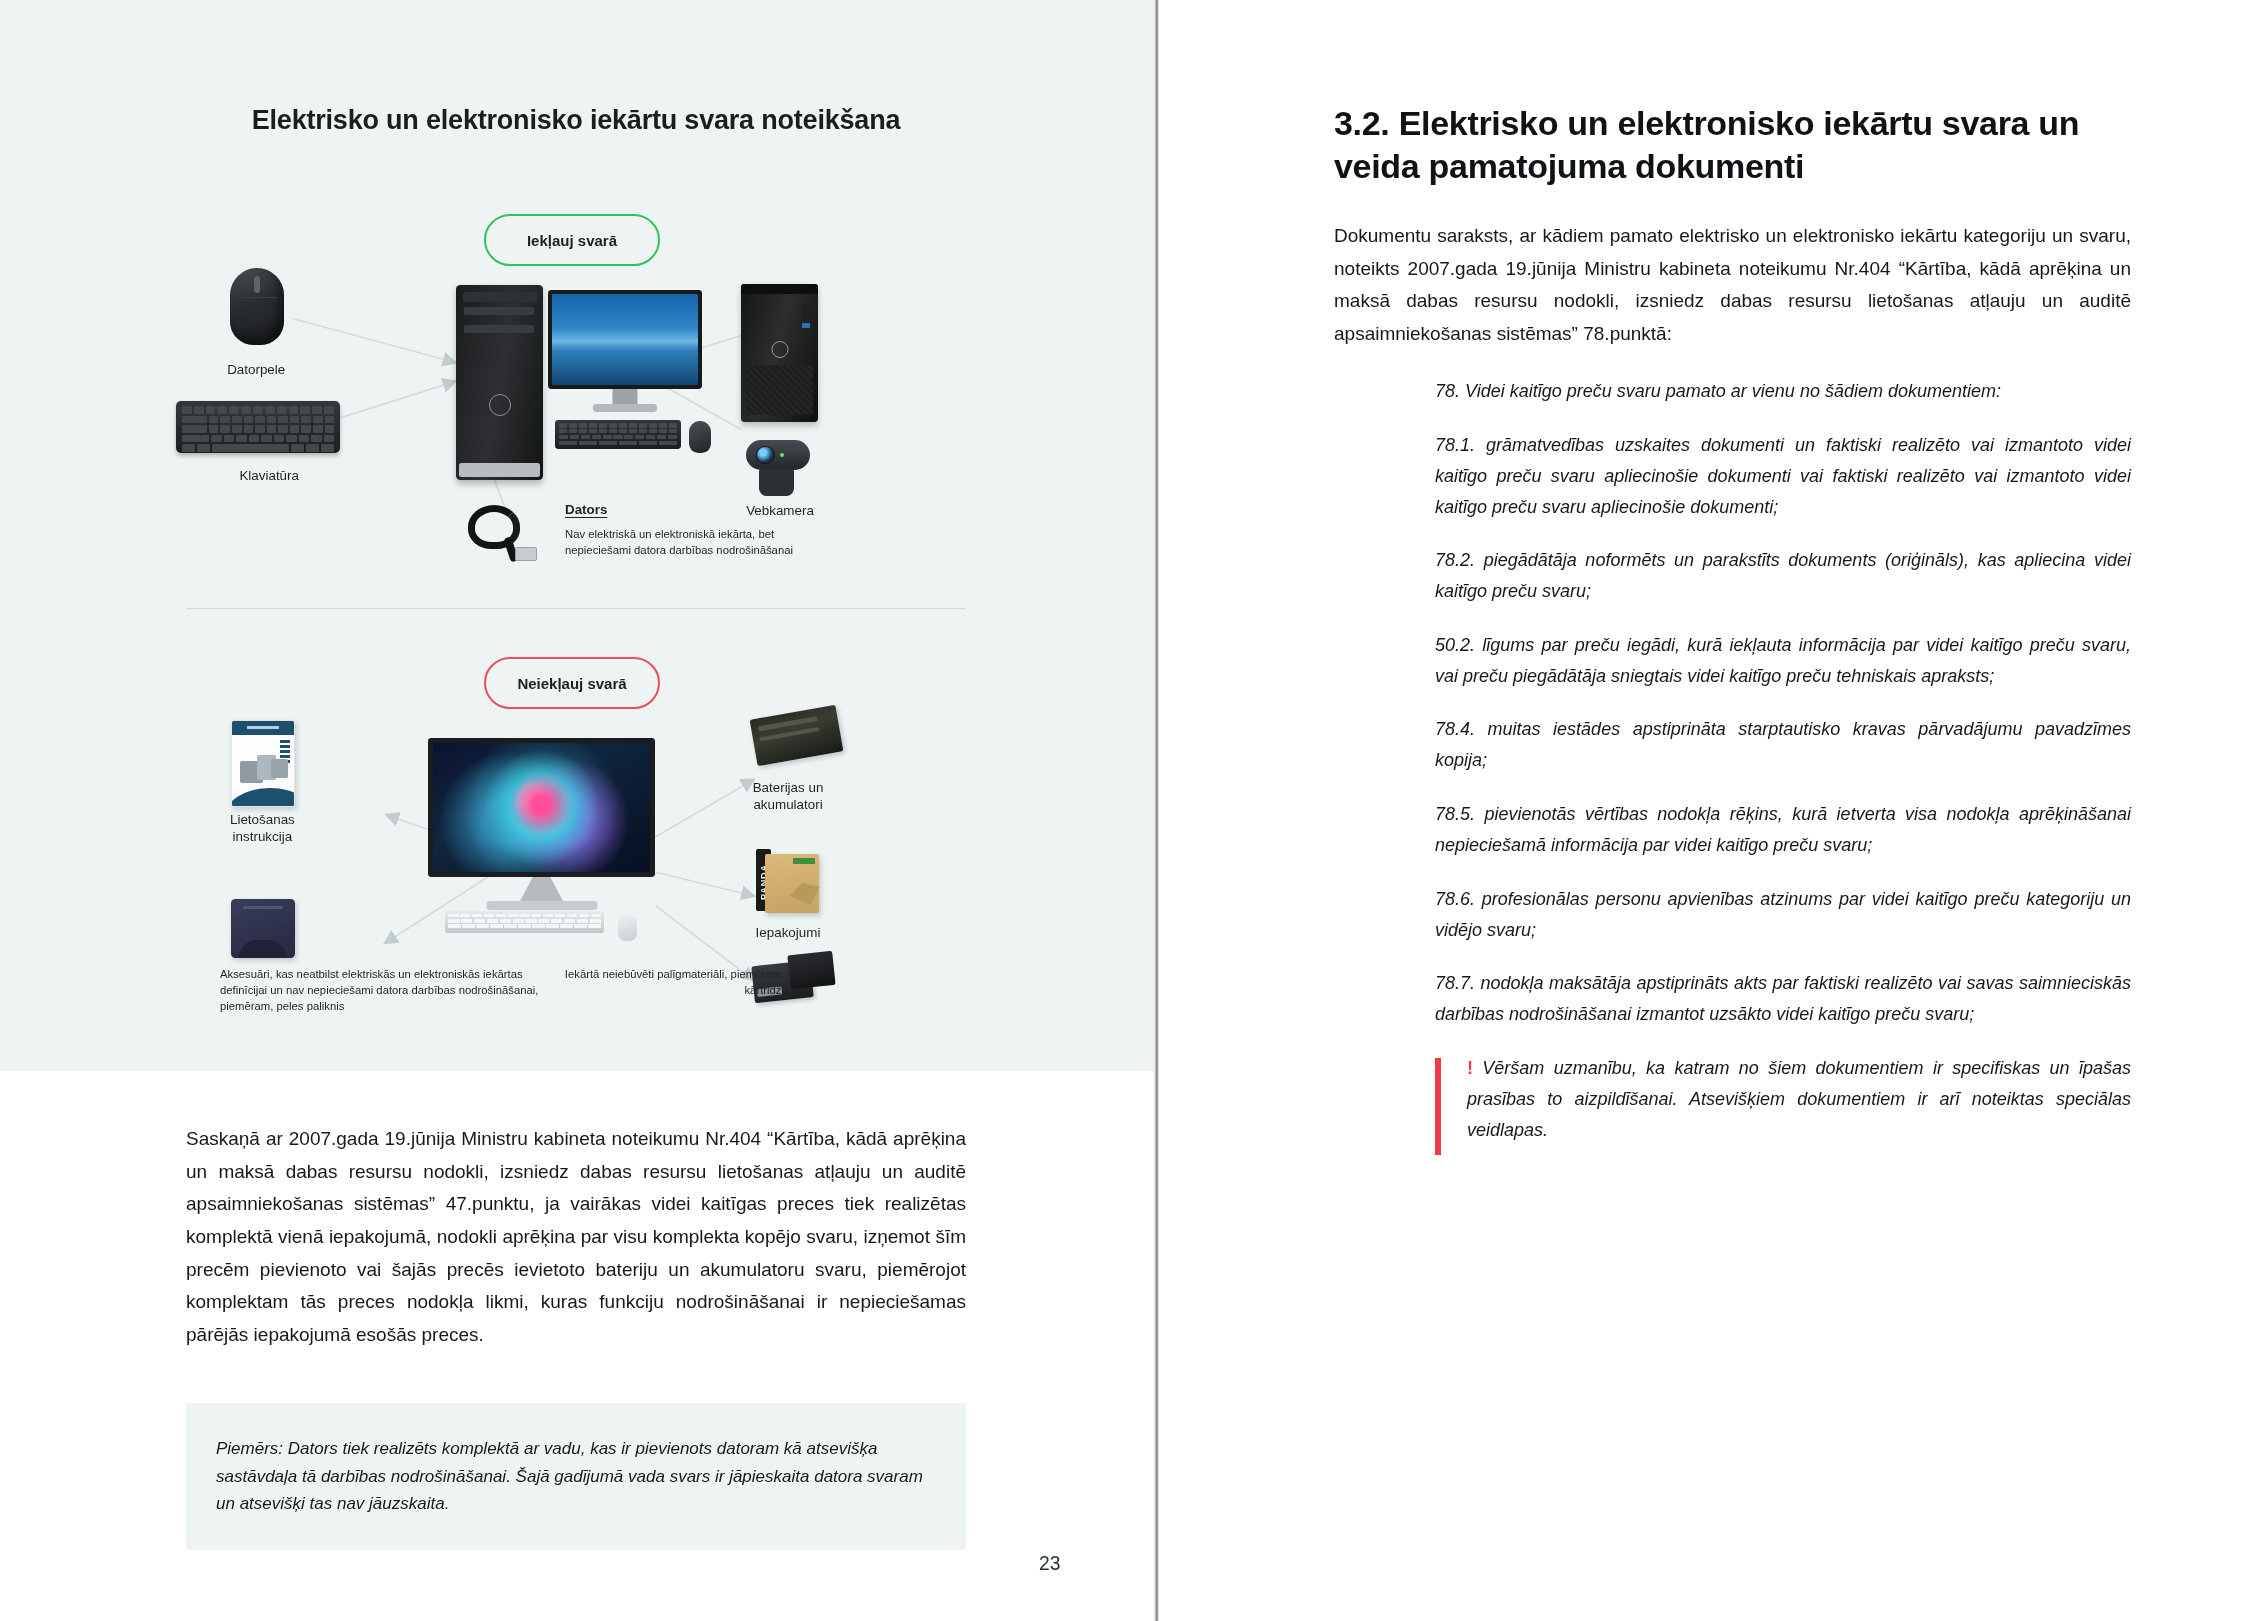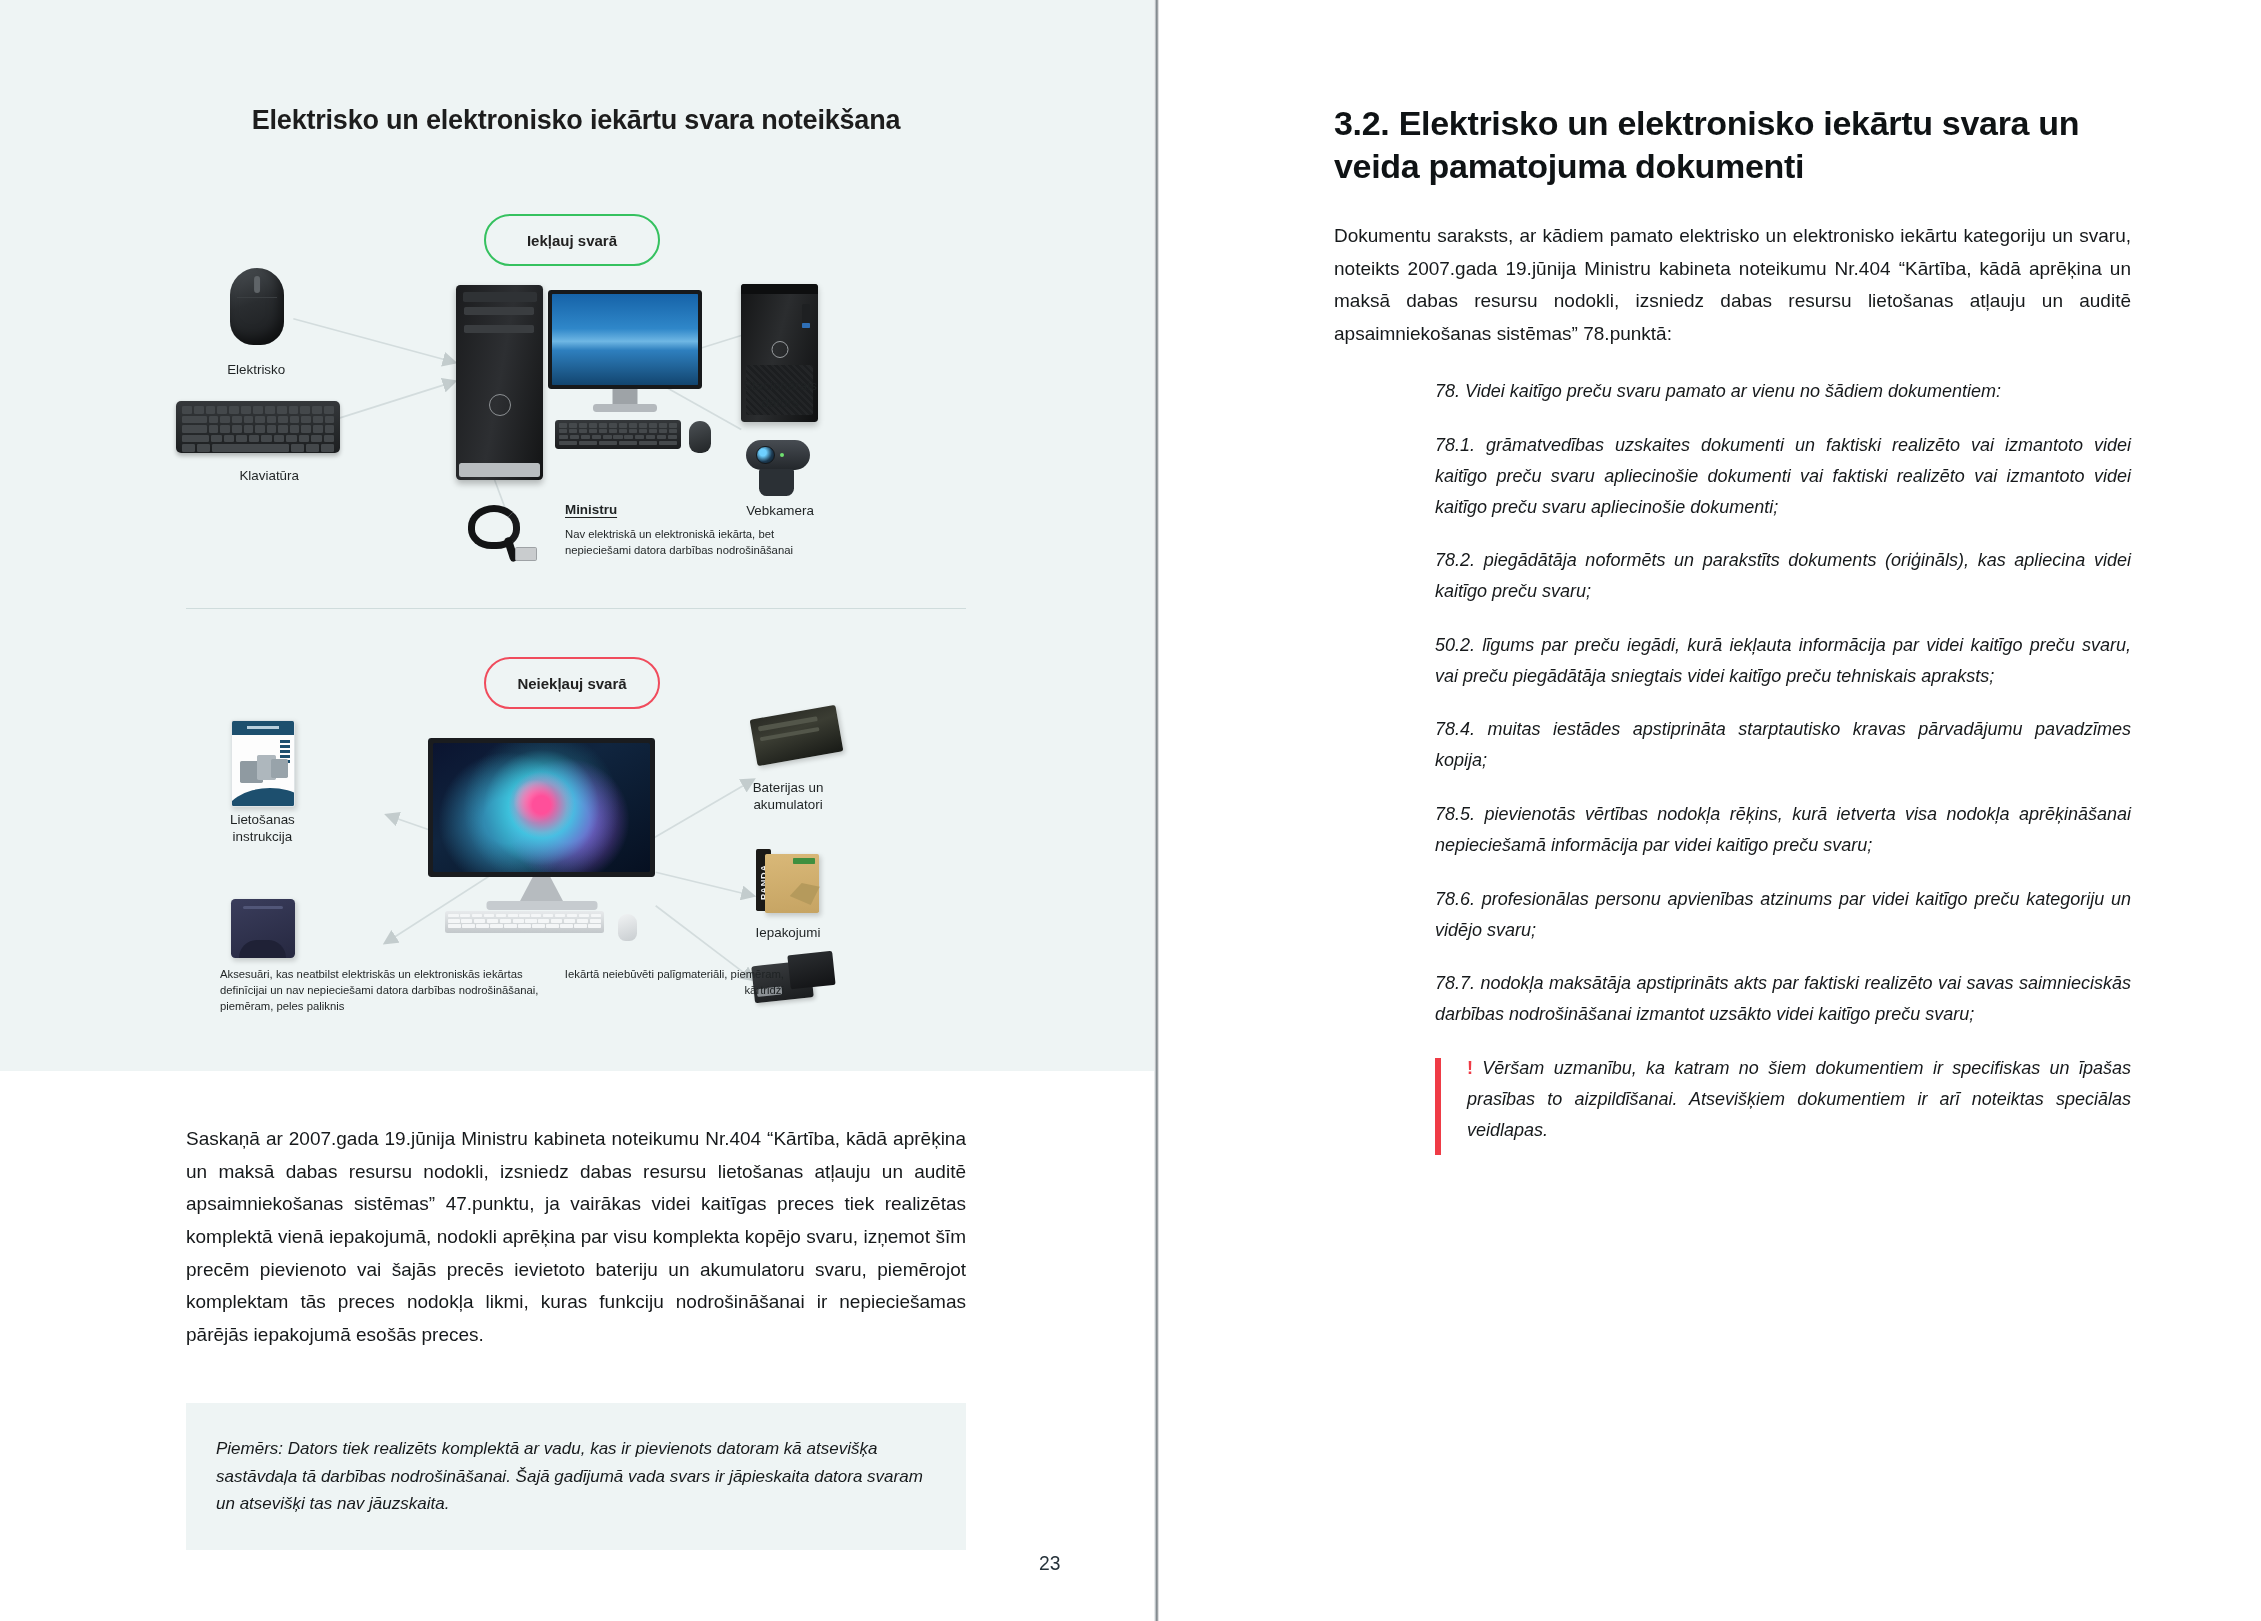--- a/index.html
+++ b/index.html
@@ -332,21 +332,21 @@
           <line x1="560" y1="1080" x2="676" y2="1168" stroke="#d3dcdd" stroke-width="2" marker-end="url(#ah)"></line>
         </svg>
 
         <div class="badge badge-include">
           <span>Iekļauj svarā</span>
         </div>
 
         <div class="art" style="left:44px; top:268px;">
           <div class="mouse-body"></div>
         </div>
-        <div class="lbl" style="left:11.7px; top:362px; width:117px;">Elektrisko</div>
+        <div class="lbl" style="left:11.7px; top:362px; width:117px;">Datorpele</div>
 
         <div class="art" style="left:-10px; top:401px;">
           <div class="kbd">
             <div class="row">
                 <div class="key"></div>
                 <div class="key"></div>
                 <div class="key"></div>
                 <div class="key"></div>
                 <div class="key"></div>
                 <div class="key"></div>
@@ -484,21 +484,21 @@
         </div>
         <div class="art mouse-sm" style="left:503px; top:421px;"></div>
 
         <div class="art" style="left:277px; top:503px;">
           <div class="cable">
               <div class="loop"></div>
               <div class="tail"></div>
               <div class="plug"></div>
             </div>
         </div>
-        <div class="lbl-cable-title" style="left:379px; top:502px;">Ministru</div>
+        <div class="lbl-cable-title" style="left:379px; top:502px;">Dators</div>
         <div class="lbl lbl-small" style="left:379px; top:527px; width:277px;">Nav elektriskā un elektroniskā iekārta, bet nepieciešami datora darbības nodrošināšanai</div>
 
         <div class="art" style="left:555px; top:284px;">
           <div class="tower-dell">
               <div class="top"></div>
               <div class="ports"></div>
               <div class="logo"></div>
               <div class="mesh"></div>
             </div>
         </div>

